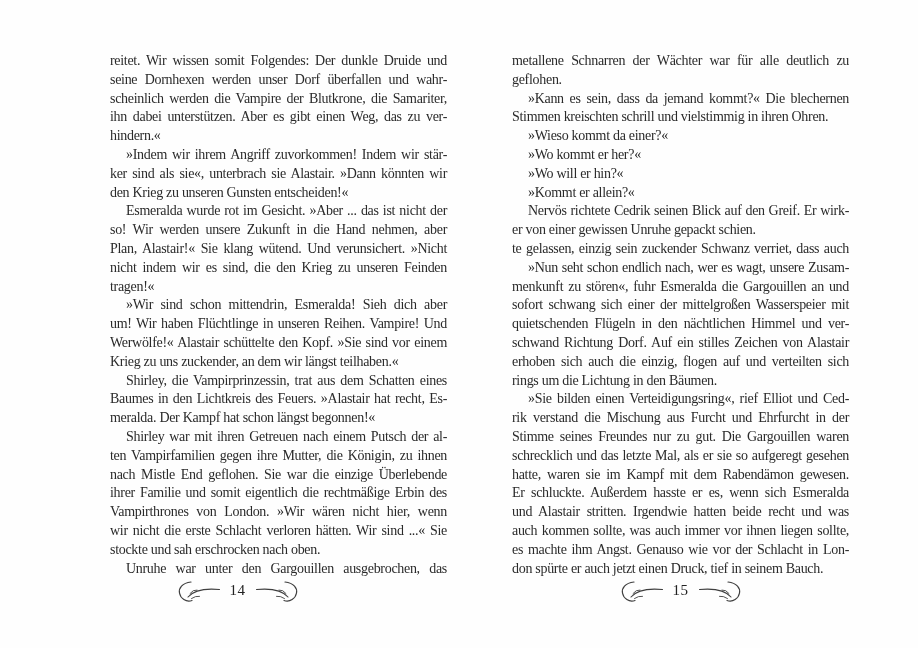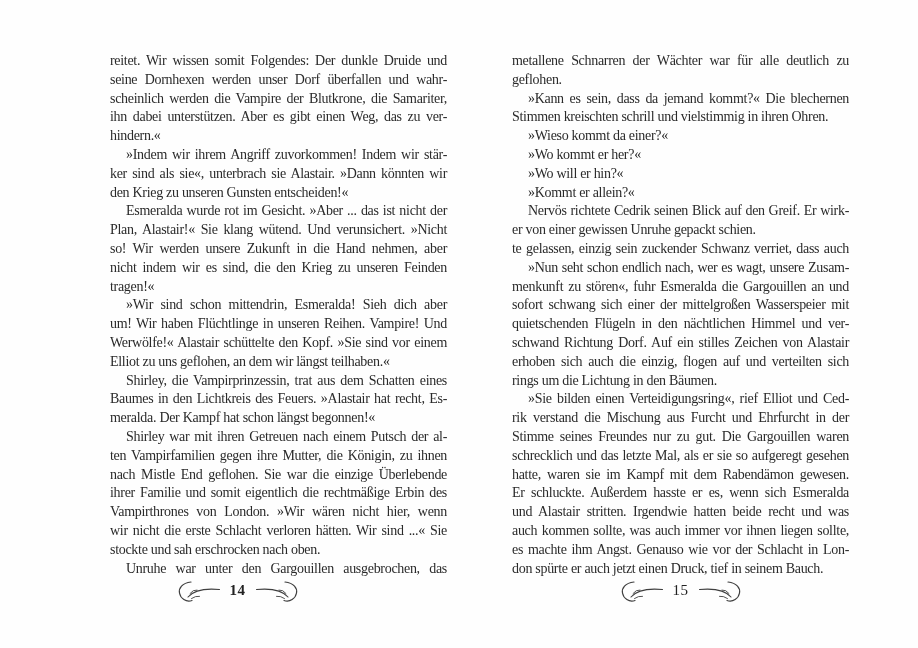--- a/index.html
+++ b/index.html
@@ -27,21 +27,21 @@
   .line.indent { text-indent: 16px; }
   .footer {
     position: absolute;
     top: 580px;
     width: 337px;
     display: flex;
     align-items: center;
     justify-content: center;
     gap: 10px;
   }
-  .footer-left  { left: 69px; font-weight: bold; }
+  .footer-left  { left: 69px; }
   .footer-right { left: 512px; text-align: right; }
   .page-num {
     font-size: 15px;
     letter-spacing: 0.5px;
     color: #222222;
     padding-bottom: 4px;
   }
   .flourish { display: block; }
   .flourish.mirror { transform: scaleX(-1); }
 </style>
@@ -53,28 +53,28 @@
   <div class="column col-left">
       <div class="line">reitet. Wir wissen somit Folgendes: Der dunkle Druide und</div>
       <div class="line">seine Dornhexen werden unser Dorf überfallen und wahr-</div>
       <div class="line">scheinlich werden die Vampire der Blutkrone, die Samariter,</div>
       <div class="line">ihn dabei unterstützen. Aber es gibt einen Weg, das zu ver-</div>
       <div class="line last">hindern.«</div>
       <div class="line indent">»Indem wir ihrem Angriff zuvorkommen! Indem wir stär-</div>
       <div class="line">ker sind als sie«, unterbrach sie Alastair. »Dann könnten wir</div>
       <div class="line last">den Krieg zu unseren Gunsten entscheiden!«</div>
       <div class="line indent">Esmeralda wurde rot im Gesicht. »Aber ... das ist nicht der</div>
+      <div class="line">so! Wir werden unsere Zukunft in die Hand nehmen, aber</div>
       <div class="line">Plan, Alastair!« Sie klang wütend. Und verunsichert. »Nicht</div>
-      <div class="line">so! Wir werden unsere Zukunft in die Hand nehmen, aber</div>
       <div class="line">nicht indem wir es sind, die den Krieg zu unseren Feinden</div>
       <div class="line last">tragen!«</div>
       <div class="line indent">»Wir sind schon mittendrin, Esmeralda! Sieh dich aber</div>
       <div class="line">um! Wir haben Flüchtlinge in unseren Reihen. Vampire! Und</div>
       <div class="line">Werwölfe!« Alastair schüttelte den Kopf. »Sie sind vor einem</div>
-      <div class="line last">Elliot zu uns geflohen, an dem wir längst teilhaben.«</div>
+      <div class="line last">Krieg zu uns zuckender, an dem wir längst teilhaben.«</div>
       <div class="line indent">Shirley, die Vampirprinzessin, trat aus dem Schatten eines</div>
       <div class="line">Baumes in den Lichtkreis des Feuers. »Alastair hat recht, Es-</div>
       <div class="line last">meralda. Der Kampf hat schon längst begonnen!«</div>
       <div class="line indent">Shirley war mit ihren Getreuen nach einem Putsch der al-</div>
       <div class="line">ten Vampirfamilien gegen ihre Mutter, die Königin, zu ihnen</div>
       <div class="line">nach Mistle End geflohen. Sie war die einzige Überlebende</div>
       <div class="line">ihrer Familie und somit eigentlich die rechtmäßige Erbin des</div>
       <div class="line">Vampirthrones von London. »Wir wären nicht hier, wenn</div>
       <div class="line">wir nicht die erste Schlacht verloren hätten. Wir sind ...« Sie</div>
       <div class="line last">stockte und sah erschrocken nach oben.</div>

